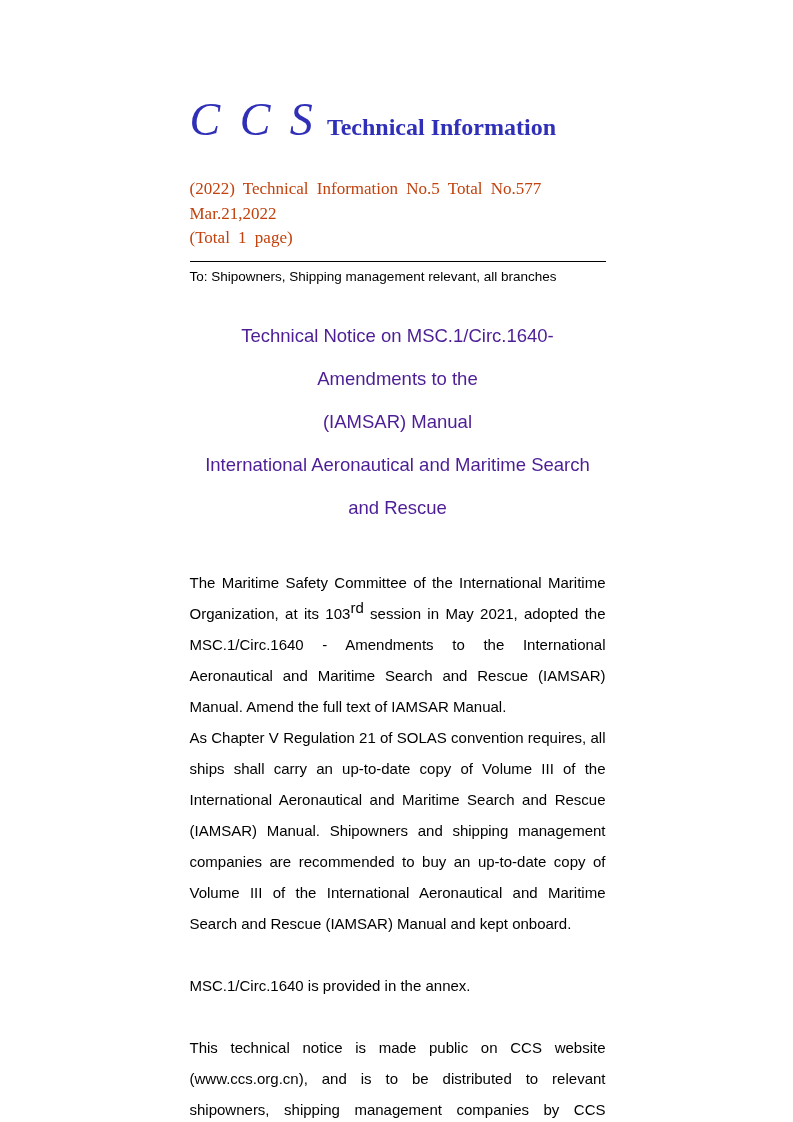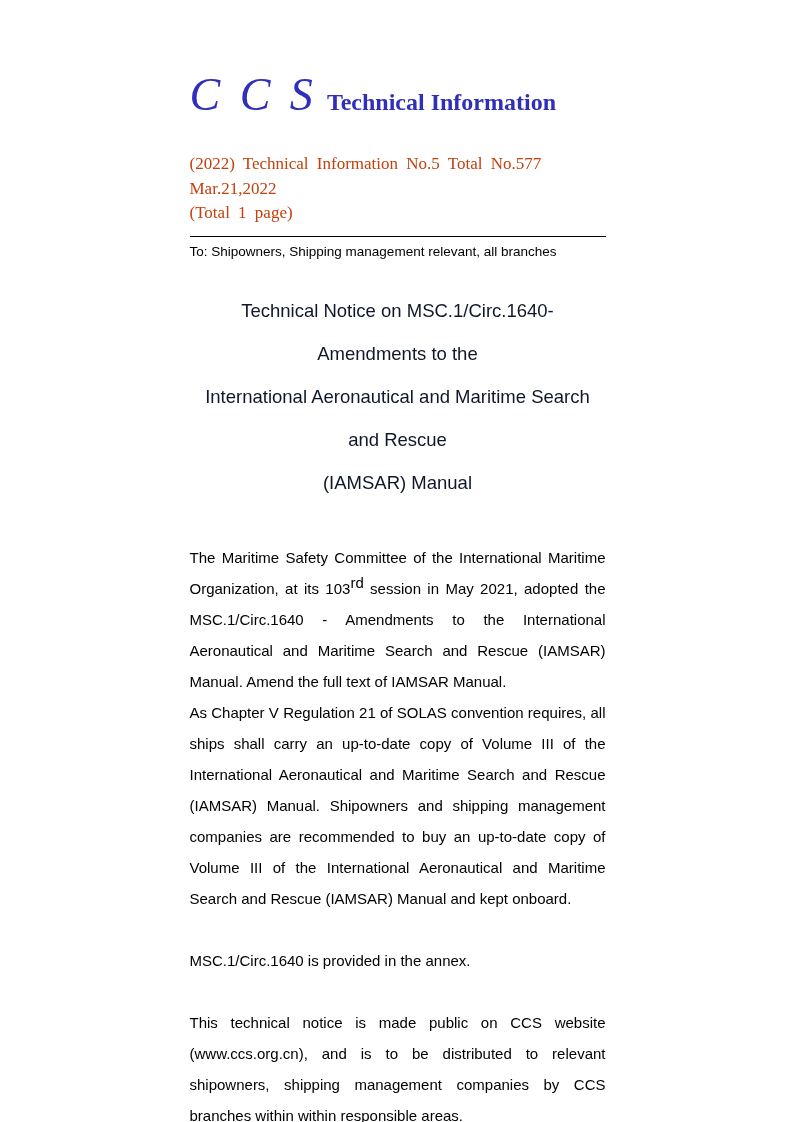--- a/index.html
+++ b/index.html
@@ -5,21 +5,21 @@
   * { box-sizing: border-box; }
   html, body { margin: 0; padding: 0; background: #ffffff; }
   .page {
     position: relative;
     width: 654px;
     height: 1122px;
     margin: 0 auto;
     background: #ffffff;
     font-family: "Liberation Sans", sans-serif;
     color: #000000;
-    padding: 72px 118px 0 120px;
+    padding: 97px 118px 0 120px;
     overflow: hidden;
   }
   
   .header-row {
     display: flex;
     align-items: baseline;
   }
   .ccs-logo {
     font-family: "Liberation Serif", serif;
     font-style: italic;
@@ -56,21 +56,21 @@
     margin-top: 7px;
     font-size: 13.5px;
     color: #000000;
   }
   
   .notice-title {
     margin-top: 30px;
     text-align: center;
     font-size: 18.5px;
     line-height: 43px;
-    color: #0f172a;
+    color: #4c1d95;
   }
   
   .body-text {
     margin-top: 38px;
     font-size: 15px;
     line-height: 31px;
     text-align: justify;
   }
   .body-text p { margin: 0; }
   .body-text p.gap-before { margin-top: 31px; }
@@ -95,22 +95,22 @@
     <div>Mar.21,2022</div>
     <div>(Total 1 page)</div>
   </div>
 
   <hr class="divider">
 
   <div class="recipient">To: Shipowners, Shipping management relevant, all branches</div>
 
   <div class="notice-title">
     <div>Technical Notice on MSC.1/Circ.1640-Amendments to the</div>
+    <div>(IAMSAR) Manual</div>
     <div>International Aeronautical and Maritime Search and Rescue</div>
-    <div>(IAMSAR) Manual</div>
   </div>
 
   <div class="body-text">
     <p><span>The Maritime Safety Committee of the International Maritime Organization, at its 103</span><sup class="ord">rd</sup><span> session in May 2021, adopted the MSC.1/Circ.1640 - Amendments to the International Aeronautical and Maritime Search and Rescue (IAMSAR) Manual. Amend the full text of IAMSAR Manual.</span></p>
     <p>As Chapter V Regulation 21 of SOLAS convention requires, all ships shall carry an up-to-date copy of Volume III of the International Aeronautical and Maritime Search and Rescue (IAMSAR) Manual. Shipowners and shipping management companies are recommended to buy an up-to-date copy of Volume III of the International Aeronautical and Maritime Search and Rescue (IAMSAR) Manual and kept onboard.</p>
     <p class="gap-before">MSC.1/Circ.1640 is provided in the annex.</p>
     <p class="gap-before">This technical notice is made public on CCS website (www.ccs.org.cn), and is to be distributed to relevant shipowners, shipping management companies by CCS branches within within responsible areas.</p>
   </div>
 
 </div>

